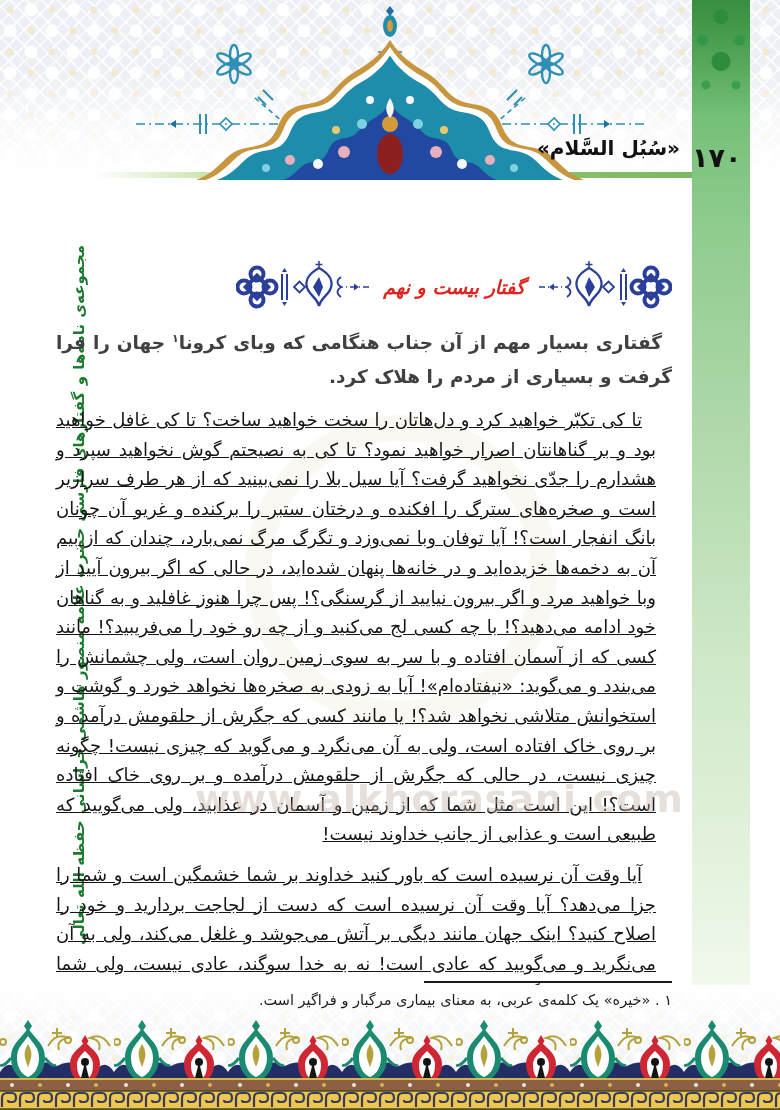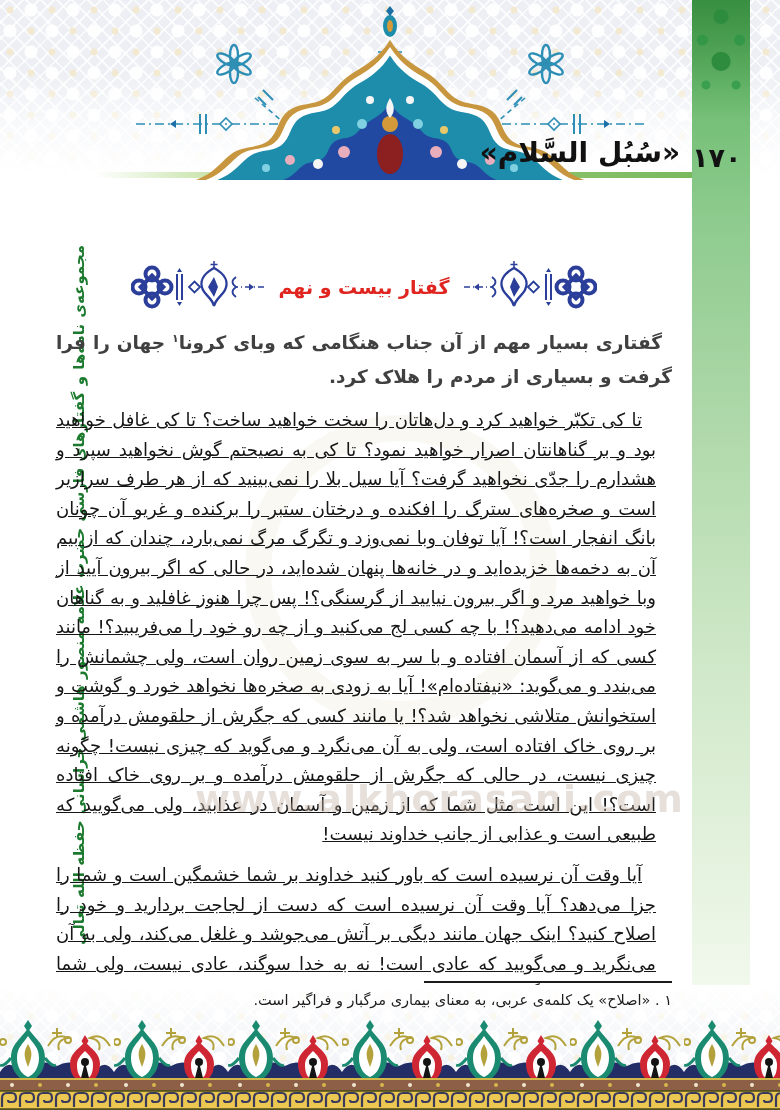--- a/index.html
+++ b/index.html
@@ -52,25 +52,25 @@
   .sidebar-wrap{position:absolute;left:692px;top:245px;width:58px;height:700px;}
   .sidebar-text{
     width:700px;height:58px;line-height:58px;
     transform:rotate(-90deg) translateX(-700px);transform-origin:0 0;
     direction:rtl;text-align:justify;text-align-last:justify;
     font-size:15px;font-weight:bold;color:#1c7a2e;white-space:nowrap;
   }
   
   .book-title{
     position:absolute;top:136px;left:560px;width:120px;
-    font-size:28px;font-weight:bold;color:#111;text-align:left;white-space:nowrap;
+    font-size:20px;font-weight:bold;color:#111;text-align:left;white-space:nowrap;
   }
   
   .content{position:absolute;top:258px;right:108px;width:616px;direction:rtl;color:#161616;}
-  .section-head{display:flex;align-items:center;justify-content:center;gap:8px;height:58px;}
+  .section-head{display:flex;align-items:center;gap:8px;height:58px;font-style:italic;}
   .section-title{font-size:19px;font-weight:bold;color:#e0241f;white-space:nowrap;padding:0 4px;}
   .orn{flex:0 0 auto;display:block;}
   .orn.mirror{transform:scaleX(-1);}
   .intro{
     margin:10px 0 0 0;font-size:18.5px;line-height:34px;font-weight:bold;color:#404040;
     text-align:justify;text-indent:10px;
   }
   .para{
     margin:11px 16px 0 0;font-size:18px;line-height:29.6px;text-align:justify;text-indent:14px;text-decoration:underline;
   }
@@ -234,21 +234,21 @@
       </svg>
     </div>
 
     <p class="intro"><span>گفتاری بسیار مهم از آن جناب هنگامی که وبای کرونا</span><sup class="fn-mark">۱</sup><span> جهان را فرا گرفت و بسیاری از مردم را هلاک کرد.</span></p>
 
     <p class="para">تا کی تکبّر خواهید کرد و دل‌هاتان را سخت خواهید ساخت؟ تا کی غافل خواهید بود و بر گناهانتان اصرار خواهید نمود؟ تا کی به نصیحتم گوش نخواهید سپرد و هشدارم را جدّی نخواهید گرفت؟ آیا سیل بلا را نمی‌بینید که از هر طرف سرازیر است و صخره‌های سترگ را افکنده و درختان ستبر را برکنده و غریو آن چونان بانگ انفجار است؟! آیا توفان وبا نمی‌وزد و تگرگ مرگ نمی‌بارد، چندان که از بیم آن به دخمه‌ها خزیده‌اید و در خانه‌ها پنهان شده‌اید، در حالی که اگر بیرون آیید از وبا خواهید مرد و اگر بیرون نیایید از گرسنگی؟! پس چرا هنوز غافلید و به گناهان خود ادامه می‌دهید؟! با چه کسی لج می‌کنید و از چه رو خود را می‌فریبید؟! مانند کسی که از آسمان افتاده و با سر به سوی زمین روان است، ولی چشمانش را می‌بندد و می‌گوید: «نیفتاده‌ام»! آیا به زودی به صخره‌ها نخواهد خورد و گوشت و استخوانش متلاشی نخواهد شد؟! یا مانند کسی که جگرش از حلقومش درآمده و بر روی خاک افتاده است، ولی به آن می‌نگرد و می‌گوید که چیزی نیست! چگونه چیزی نیست، در حالی که جگرش از حلقومش درآمده و بر روی خاک افتاده است؟! این است مثل شما که از زمین و آسمان در عذابید، ولی می‌گویید که طبیعی است و عذابی از جانب خداوند نیست!</p>
     <p class="para">آیا وقت آن نرسیده است که باور کنید خداوند بر شما خشمگین است و شما را جزا می‌دهد؟ آیا وقت آن نرسیده است که دست از لجاجت بردارید و خود را اصلاح کنید؟ اینک جهان مانند دیگی بر آتش می‌جوشد و غلغل می‌کند، ولی به آن می‌نگرید و می‌گویید که عادی است! نه به خدا سوگند، عادی نیست، ولی شما سخت مغرور و گردنکشید و از این رو، اقرار نمی‌کنید! مانند جبّاری خیره‌سر که بر شما مسلّط است،</p>
   </div>
 
   <div class="footnote-sep"></div>
-  <div class="footnote"><span>۱ .</span> <span>«اصلاح» یک کلمه‌ی عربی، به معنای بیماری مرگبار و فراگیر است.</span></div>
+  <div class="footnote"><span>۱ .</span> <span>«خیره» یک کلمه‌ی عربی، به معنای بیماری مرگبار و فراگیر است.</span></div>
 
   <div class="bottom-bg"></div>
   <svg class="frieze" width="780" height="70" viewBox="0 0 780 70">
     <defs>
       <pattern id="fr" width="114" height="70" patternUnits="userSpaceOnUse">
         <g stroke="#b3a23c" stroke-width="2" fill="none">
           <path d="M48,26 q8,-14 20,-8 q-12,2 -9,12"></path>
           <path d="M110,26 q-8,-14 -20,-8 q12,2 9,12"></path>
           <path d="M57,8 v10 M52,13 h10"></path>
           <circle cx="68" cy="20" r="3"></circle>

